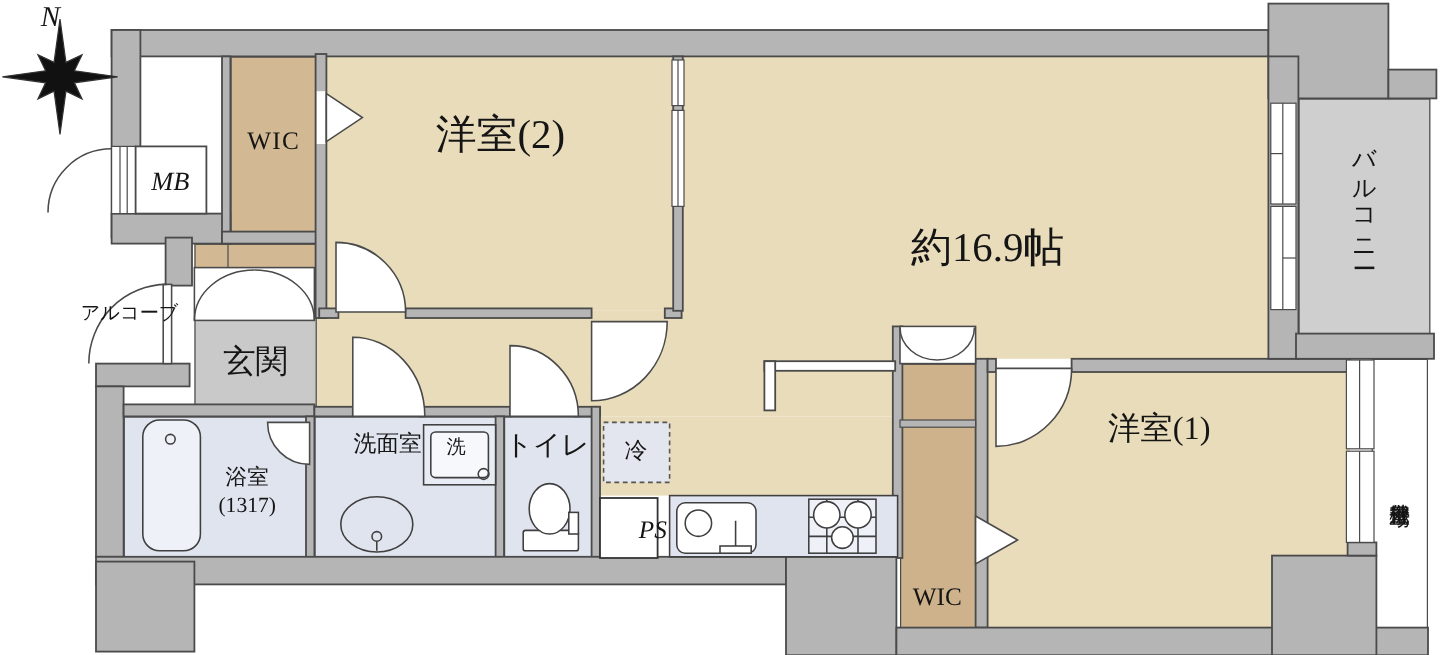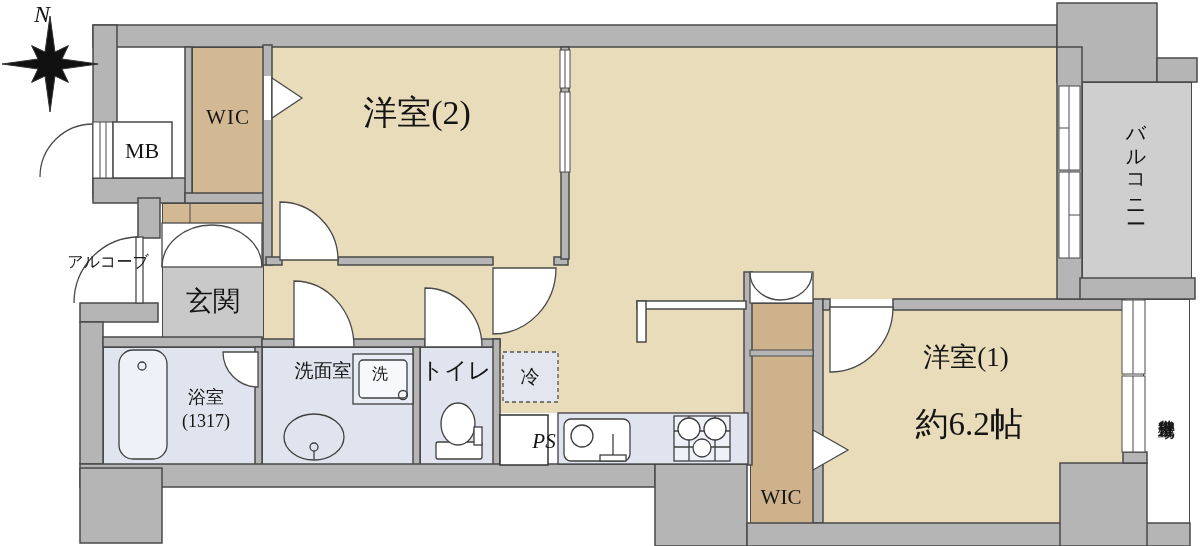--- a/index.html
+++ b/index.html
@@ -160,30 +160,30 @@
     </g>
 
     <rect x="503" y="352" width="55" height="50" fill="#e3e6ee" stroke="#555" stroke-width="1.3" stroke-dasharray="4,3"></rect>
     <rect x="500" y="415" width="48" height="50" fill="#ffffff" stroke="#333" stroke-width="1.5"></rect>
 
     <polygon points="50,16 54.97,52 68.4,45.6 62,59 98,64 62,69 68.4,82.4 54.97,76 50,112 45.03,76 31.6,82.4 38,69 2,64 38,59 31.6,45.6 45.03,52" fill="#111" stroke="#333" stroke-width="1"></polygon>
   </svg>
 
   <div class="lbl z2" style="left:42px;top:15px;font-size:24px;font-style:italic;">N</div>
   <div class="lbl z2" style="left:228px;top:117px;font-size:21px;letter-spacing:1px;">WIC</div>
-  <div class="lbl z2" style="left:142px;top:151px;font-size:22px;">MB</div>
+  <div class="lbl z2" style="left:142px;top:151px;font-size:22px;font-style:italic;">MB</div>
   <div class="lbl z2" style="left:417px;top:113px;font-size:34px;">洋室(2)</div>
+  <div class="lbl z2" style="left:823px;top:207px;font-size:34px;">約16.9帖</div>
   <div class="lbl z2 vert" style="left:1136px;top:163px;font-size:20px;">バルコニー</div>
   <div class="lbl z2" style="left:108px;top:262px;font-size:16px;">アルコーブ</div>
   <div class="lbl z2" style="left:213px;top:301px;font-size:27px;">玄関</div>
-  <div class="lbl z2" style="left:206px;top:398px;font-size:18px;font-family:Liberation Mono, monospace;">浴室</div>
+  <div class="lbl z2" style="left:206px;top:398px;font-size:18px;">浴室</div>
   <div class="lbl z2" style="left:206px;top:421px;font-size:18px;">(1317)</div>
   <div class="lbl z2" style="left:313px;top:371px;font-size:19px;margin-left:10px;">洗面室</div>
   <div class="lbl z2" style="left:380px;top:374px;font-size:16px;">洗</div>
   <div class="lbl z2" style="left:456px;top:371px;font-size:23px;">トイレ</div>
   <div class="lbl z2" style="left:530px;top:377px;font-size:19px;">冷</div>
   <div class="lbl z2" style="left:544px;top:441px;font-size:21px;font-style:italic;">PS</div>
   <div class="lbl z2" style="left:781px;top:497px;font-size:21px;">WIC</div>
   <div class="lbl z2" style="left:966px;top:357px;font-size:27px;">洋室(1)</div>
-  <div class="lbl z2" style="left:969px;top:424px;font-size:33px;">約6.2帖</div>
   <div class="lbl z2 vert" style="left:1166px;top:408px;font-size:17px;letter-spacing:1px;">室外機置場</div>
 
 </div>
 
 </body></html>

